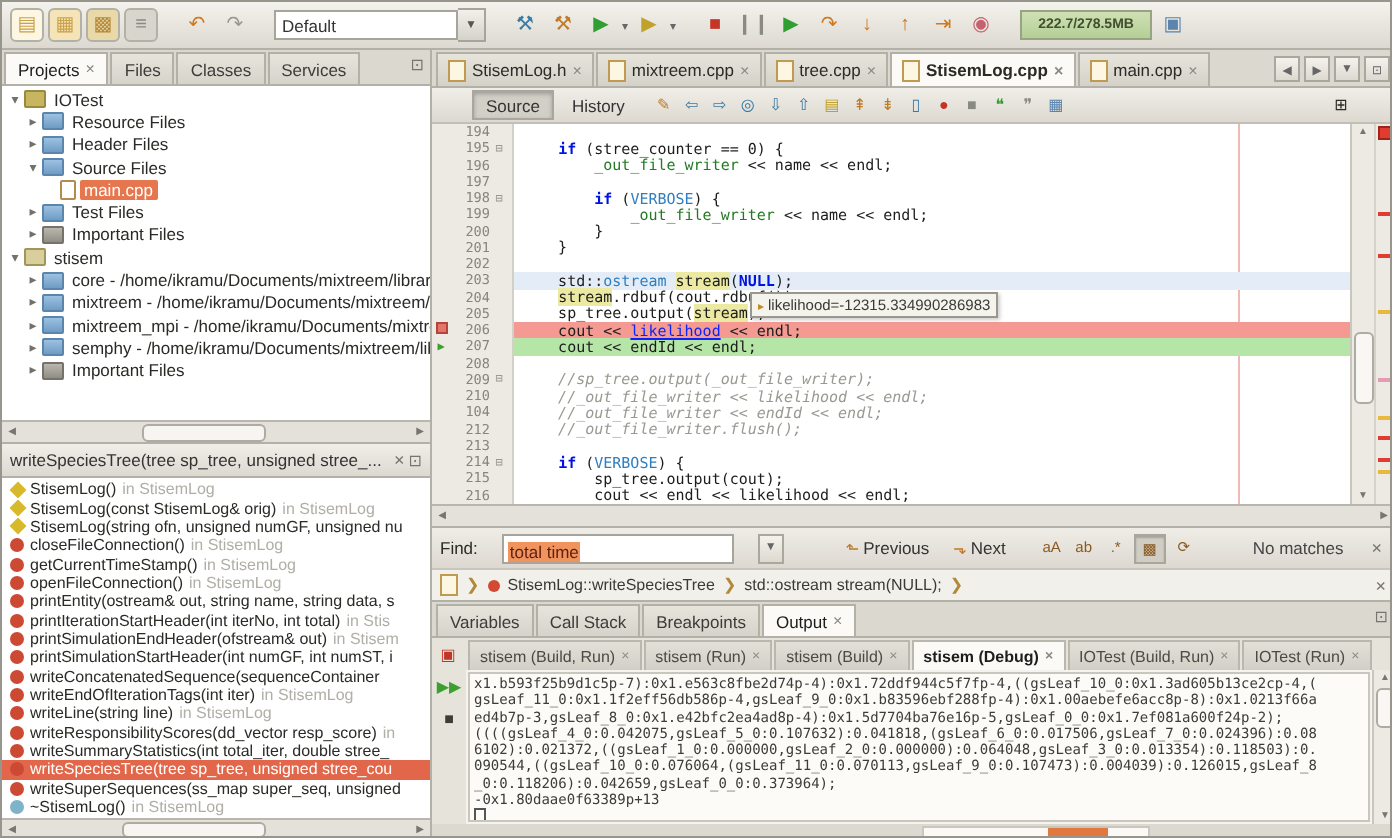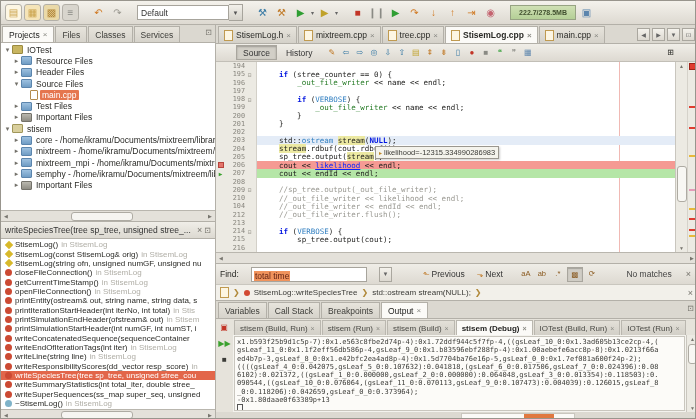--- a/index.html
+++ b/index.html
@@ -86,21 +86,21 @@
   .bpdot{display:inline-block;width:6px;height:6px;background:#e4756b;border:1px solid #b6443c;box-sizing:border-box;}
   .pcarrow{color:#3aa12e;font-size:6px;}
   #codecol{flex:1;position:relative;overflow:hidden;}
   #codelines{position:absolute;left:0;top:0;right:0;}
   .cl{white-space:pre;font:7.5px "DejaVu Sans Mono",monospace;color:#1c1c1a;padding-left:4px;}
   .cl.bg-cur{background:#e4ecf7;}
   .cl.bg-bp{background:#f59a93;}
   .cl.bg-pc{background:#b5e6a7;}
   .tk-k{color:#0014e0;font-weight:bold;}
   .tk-t{color:#2f7ec0;}
-  .tk-c{color:#999891;}
+  .tk-c{color:#999891;font-style:italic;}
   .tk-f{color:#247a24;}
   .tk-hl{background:#ece9a2;}
   .tk-link{color:#0b24fb;text-decoration:underline;}
   #marginline{position:absolute;top:0;bottom:0;left:362px;width:1px;background:#f0b9b4;}
   #tooltip{position:absolute;left:118px;top:84px;height:11px;background:#f4f3ec;border:1px solid #9a978f;
            display:flex;align-items:center;gap:2px;padding:0 3px;font-size:7.5px;color:#3a3a36;white-space:nowrap;box-shadow:1px 1px 2px rgba(0,0,0,.2);}
   #tooltip .ti{color:#c08a2a;font-size:6px;}
   #vscroll{width:11px;flex:none;background:#eceae3;border-left:1px solid #c9c6be;position:relative;}
   #vscroll .thumb{position:absolute;left:1px;width:8px;background:#f8f7f3;border:1px solid #aeaba3;border-radius:3px;}
   .vsarrow{position:absolute;left:1px;width:9px;height:8px;font-size:5px;color:#77756e;text-align:center;line-height:8px;}
@@ -344,27 +344,27 @@
         <div class="nrow">
           <span class="nicon method"></span>
           <span class="sig">writeLine(string line)</span>
           <span class="ctx">in StisemLog</span>
         </div>
         <div class="nrow">
           <span class="nicon method"></span>
           <span class="sig">writeResponsibilityScores(dd_vector resp_score)</span>
           <span class="ctx">in</span>
         </div>
+        <div class="nrow">
+          <span class="nicon method"></span>
+          <span class="sig">writeSummaryStatistics(int total_iter, double stree_</span>
+        </div>
         <div class="nrow sel">
           <span class="nicon method"></span>
           <span class="sig">writeSpeciesTree(tree sp_tree, unsigned stree_cou</span>
-        </div>
-        <div class="nrow">
-          <span class="nicon method"></span>
-          <span class="sig">writeSummaryStatistics(int total_iter, double stree_</span>
         </div>
         <div class="nrow">
           <span class="nicon method"></span>
           <span class="sig">writeSuperSequences(ss_map super_seq, unsigned</span>
         </div>
         <div class="nrow">
           <span class="nicon dtor"></span>
           <span class="sig">~StisemLog()</span>
           <span class="ctx">in StisemLog</span>
         </div>
@@ -570,20 +570,21 @@
             <div class="cl bg-bp"><span class="tk-n">    cout &lt;&lt; </span><span class="tk-link">likelihood</span><span class="tk-n"> &lt;&lt; endl;</span></div>
             <div class="cl bg-pc"><span class="tk-n">    cout &lt;&lt; endId &lt;&lt; endl;</span></div>
             <div class="cl"></div>
             <div class="cl"><span class="tk-c">    //sp_tree.output(_out_file_writer);</span></div>
             <div class="cl"><span class="tk-c">    //_out_file_writer &lt;&lt; likelihood &lt;&lt; endl;</span></div>
             <div class="cl"><span class="tk-c">    //_out_file_writer &lt;&lt; endId &lt;&lt; endl;</span></div>
             <div class="cl"><span class="tk-c">    //_out_file_writer.flush();</span></div>
             <div class="cl"></div>
             <div class="cl"><span class="tk-n">    </span><span class="tk-k">if</span><span class="tk-n"> (</span><span class="tk-t">VERBOSE</span><span class="tk-n">) {</span></div>
             <div class="cl"><span class="tk-n">        sp_tree.output(cout);</span></div>
+            <div class="cl"><span class="tk-n">        cout &lt;&lt; endl &lt;&lt; likelihood &lt;&lt; endl;</span></div>
           </div>
         <div id="tooltip">
           <span class="ti">▸</span>
           <span>likelihood=-12315.334990286983</span>
         </div>
       </div>
       <div id="vscroll">
         <span class="vsarrow" style="top:0">▲</span>
         <div class="thumb" style="top:104px;height:34px"></div>
         <span class="vsarrow" style="bottom:0">▼</span>

